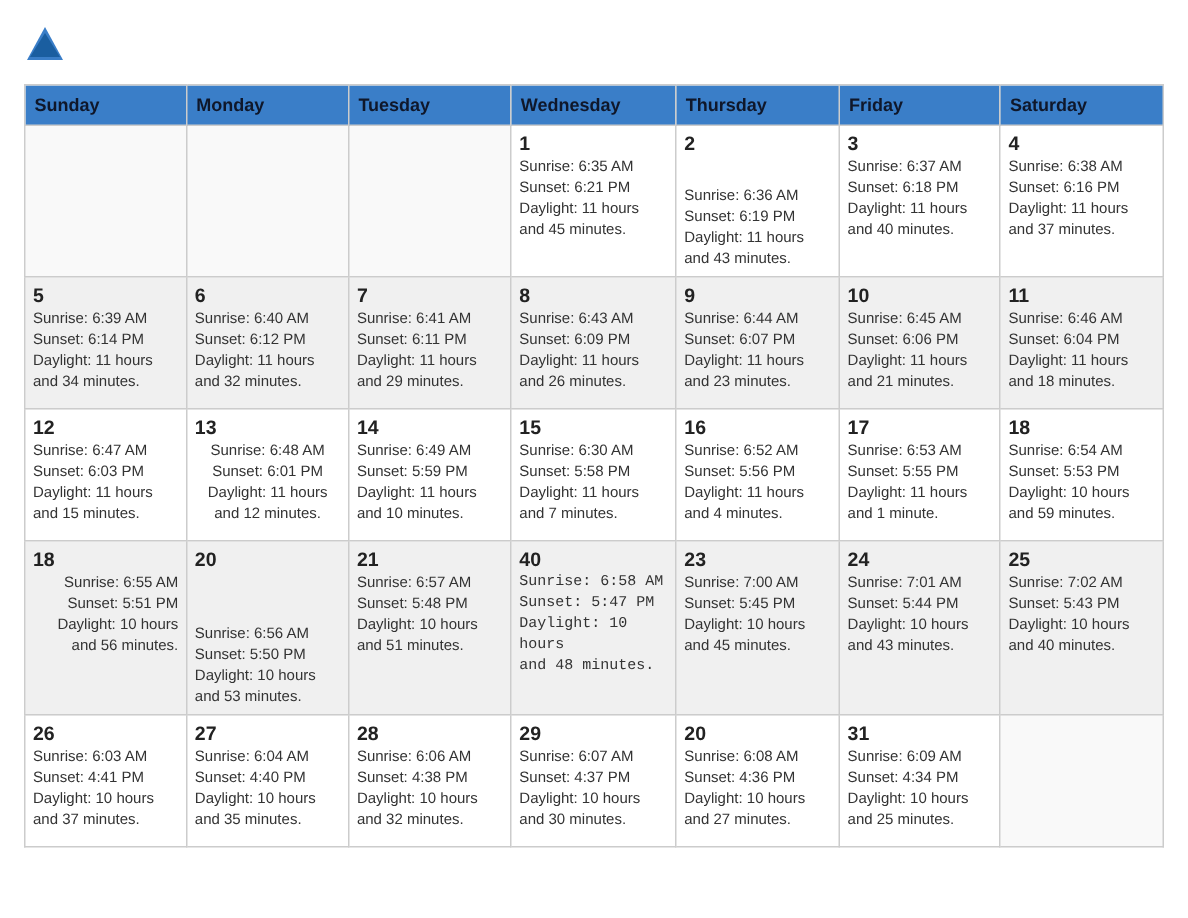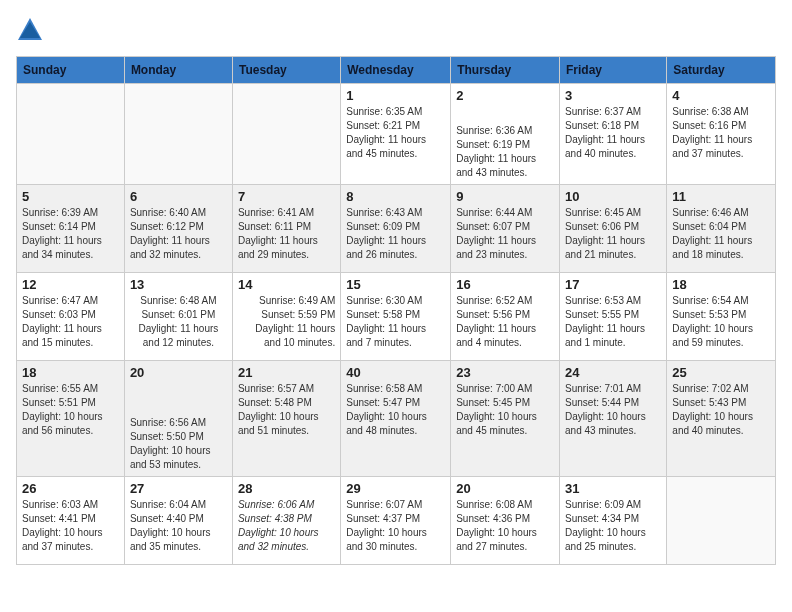--- a/index.html
+++ b/index.html
@@ -220,21 +220,21 @@
         </td>
         <td>
           <span class="day-num">13</span>
           <div class="day-info" style="white-space: pre-line; text-align: center;">Sunrise: 6:48 AM
 Sunset: 6:01 PM
 Daylight: 11 hours
 and 12 minutes.</div>
         </td>
         <td>
           <span class="day-num">14</span>
-          <div class="day-info" style="white-space: pre-line; text-align: right;">Sunrise: 6:49 AM
+          <div class="day-info" style="white-space: pre-line;">Sunrise: 6:49 AM
 Sunset: 5:59 PM
 Daylight: 11 hours
 and 10 minutes.</div>
         </td>
         <td>
           <span class="day-num">15</span>
           <div class="day-info" style="white-space: pre-line;">Sunrise: 6:30 AM
 Sunset: 5:58 PM
 Daylight: 11 hours
 and 7 minutes.</div>
@@ -257,42 +257,42 @@
           <span class="day-num">18</span>
           <div class="day-info" style="white-space: pre-line;">Sunrise: 6:54 AM
 Sunset: 5:53 PM
 Daylight: 10 hours
 and 59 minutes.</div>
         </td>
       </tr>
       <tr class="row-alt">
         <td>
           <span class="day-num">18</span>
-          <div class="day-info" style="white-space: pre-line;">Sunrise: 6:55 AM
+          <div class="day-info" style="white-space: pre-line; text-align: right;">Sunrise: 6:55 AM
 Sunset: 5:51 PM
 Daylight: 10 hours
 and 56 minutes.</div>
         </td>
         <td>
           <span class="day-num">20</span>
           <div class="day-info" style="white-space: pre-line; margin-top: 36px;">Sunrise: 6:56 AM
 Sunset: 5:50 PM
 Daylight: 10 hours
 and 53 minutes.</div>
         </td>
         <td>
           <span class="day-num">21</span>
           <div class="day-info" style="white-space: pre-line;">Sunrise: 6:57 AM
 Sunset: 5:48 PM
 Daylight: 10 hours
 and 51 minutes.</div>
         </td>
         <td>
           <span class="day-num">40</span>
-          <div class="day-info" style="white-space: pre-line;">Sunrise: 6:58 AM
+          <div class="day-info" style="white-space: pre-line; font-family: Liberation Mono, monospace;">Sunrise: 6:58 AM
 Sunset: 5:47 PM
 Daylight: 10 hours
 and 48 minutes.</div>
         </td>
         <td>
           <span class="day-num">23</span>
           <div class="day-info" style="white-space: pre-line;">Sunrise: 7:00 AM
 Sunset: 5:45 PM
 Daylight: 10 hours
 and 45 minutes.</div>
@@ -322,21 +322,21 @@
         </td>
         <td>
           <span class="day-num">27</span>
           <div class="day-info" style="white-space: pre-line;">Sunrise: 6:04 AM
 Sunset: 4:40 PM
 Daylight: 10 hours
 and 35 minutes.</div>
         </td>
         <td>
           <span class="day-num">28</span>
-          <div class="day-info" style="white-space: pre-line; font-style: italic;">Sunrise: 6:06 AM
+          <div class="day-info" style="white-space: pre-line;">Sunrise: 6:06 AM
 Sunset: 4:38 PM
 Daylight: 10 hours
 and 32 minutes.</div>
         </td>
         <td>
           <span class="day-num">29</span>
           <div class="day-info" style="white-space: pre-line;">Sunrise: 6:07 AM
 Sunset: 4:37 PM
 Daylight: 10 hours
 and 30 minutes.</div>

